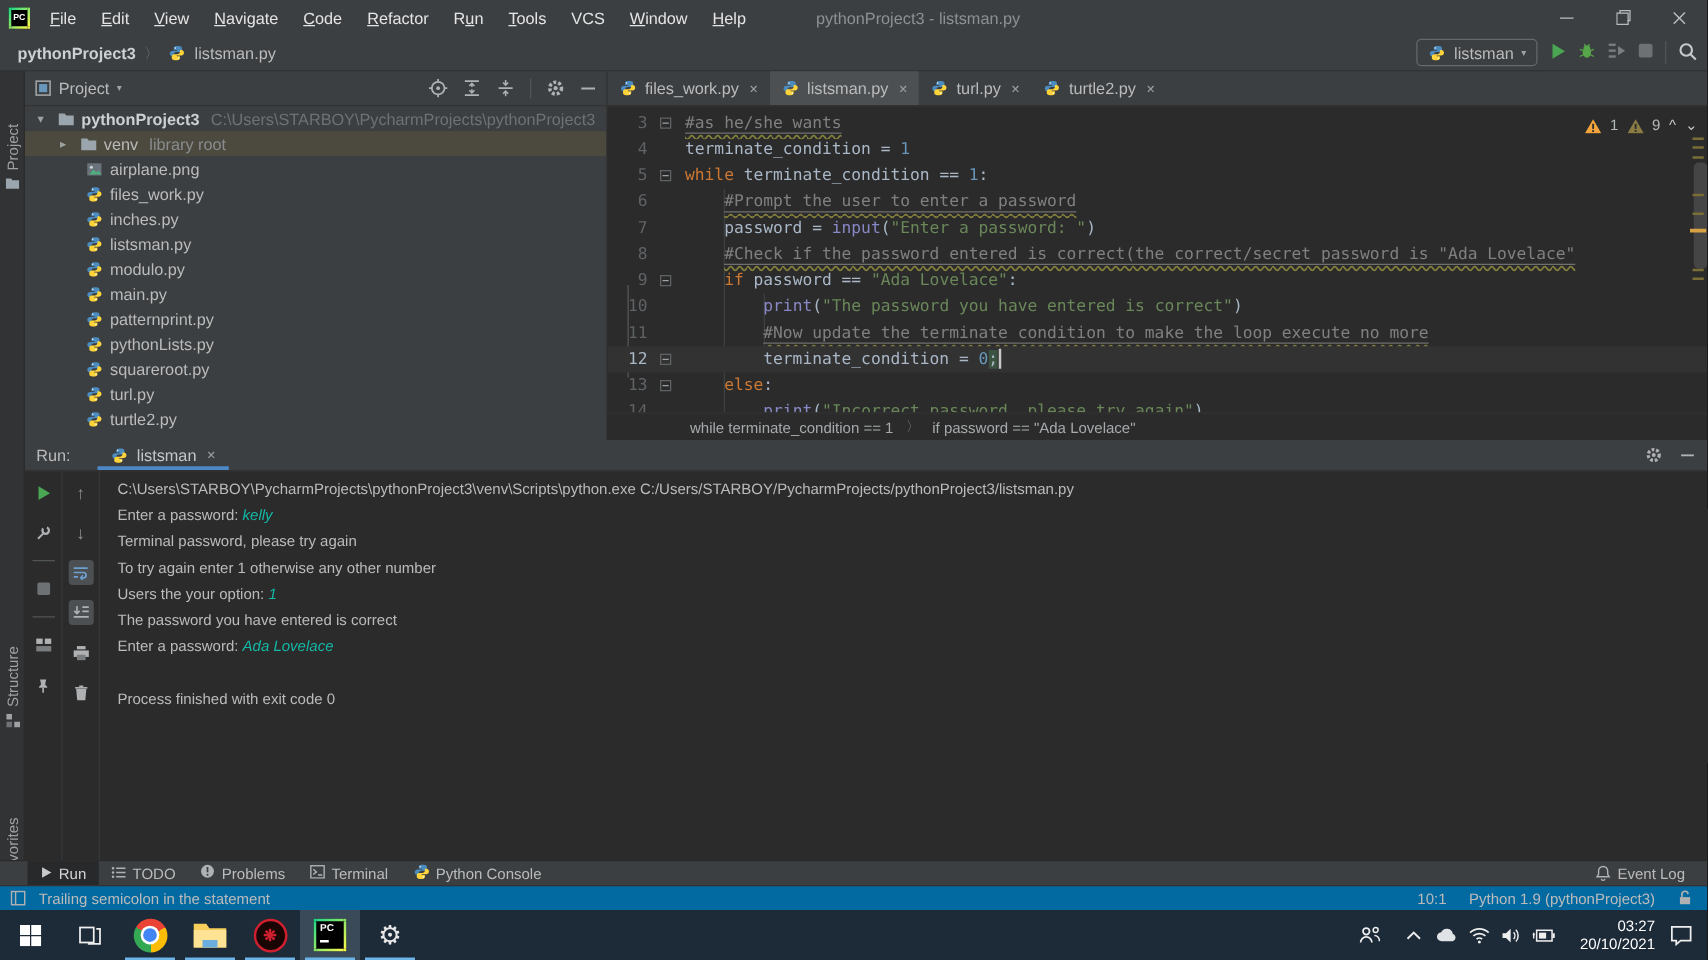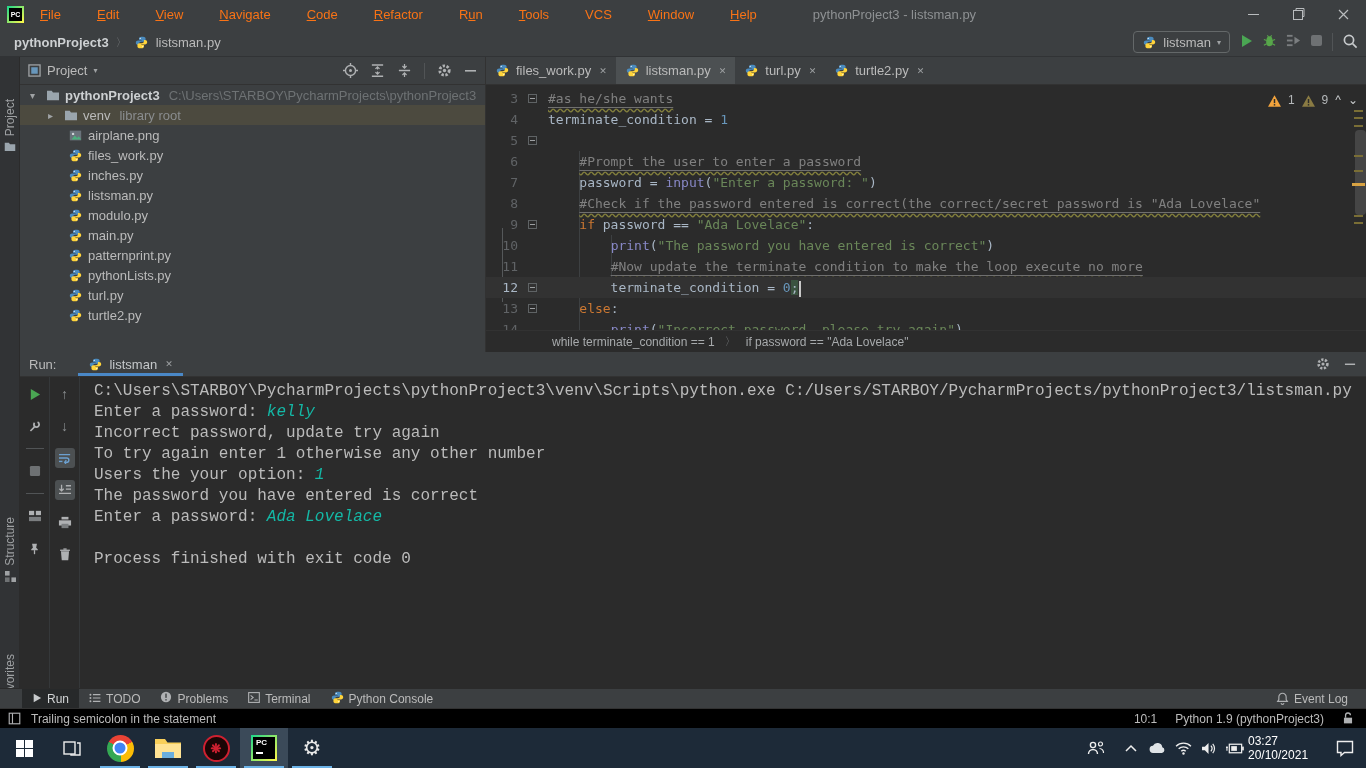--- a/index.html
+++ b/index.html
@@ -2,21 +2,21 @@
 <html><head>
 <meta charset="utf-8">
 <style>
   *{box-sizing:border-box;margin:0;padding:0}
   body{margin:0;background:#000;font-family:"Liberation Sans",sans-serif}
   #app{position:relative;width:1366px;height:768px;background:#2b2b2b;overflow:hidden;color:#bbbbbb;font-size:13px}
 
   
   .titlebar{position:absolute;left:0;top:0;width:100%;height:28px;background:#3c3f41;display:flex;align-items:center}
   .pclogo{width:17px;height:17px;margin-left:7px;background:#000;border:2px solid;border-image:linear-gradient(135deg,#21d789,#fcf84a) 1;color:#fff;font-size:7px;font-weight:bold;display:flex;align-items:center;justify-content:center;flex:none}
-  .menus{display:flex;gap:36px;margin-left:16px;color:#f97316}
+  .menus{display:flex;gap:20px;margin-left:16px;color:#e5e5e5}
   .menu-item{cursor:default;white-space:nowrap}
   .mn{text-decoration:underline}
   .win-title{color:#8e9193;margin-left:56px;white-space:nowrap}
   .win-controls{position:absolute;right:0;top:0;height:28px;display:flex}
   .win-btn{width:45px;height:100%;display:flex;align-items:center;justify-content:center;color:#b9bcbe;font-size:13px}
 
   
   .navbar{position:absolute;left:0;top:28px;width:100%;height:29px;background:#3c3f41;border-bottom:1px solid #313335;display:flex;align-items:center}
   .crumbs{margin-left:14px;display:flex;align-items:center;gap:7px}
   .crumb-project{font-weight:bold;color:#cdd0d2}
@@ -83,55 +83,55 @@
   .run-label{margin-left:9px;color:#bbb}
   .run-tab{margin-left:22px;height:100%;display:flex;align-items:center;gap:6px;padding:0 10px;position:relative;color:#c5c8ca}
   .run-tab::after{content:"";position:absolute;left:0;right:0;bottom:0;height:3px;background:#4a88c7}
   .run-hdr-icons{margin-left:auto;margin-right:10px;display:flex;gap:14px;align-items:center}
   .run-body{position:absolute;left:0;top:25px;right:0;bottom:0}
   .rcol{position:absolute;top:0;bottom:0;display:flex;flex-direction:column;align-items:center;padding-top:7px;gap:12px}
   .rcol1{left:0;width:30px;border-right:1px solid #35383a}
   .rcol2{left:30px;width:30px;border-right:1px solid #35383a}
   .ricon{width:20px;height:20px;display:flex;align-items:center;justify-content:center;color:#8c9092;font-size:14px}
   .ricon.on{background:#4c5052;border-radius:3px}
-  .console{position:absolute;left:62px;top:0;right:0;bottom:0;font-family:Liberation Mono, monospace;font-size:16px;line-height:21px;padding:4px 0 0 12px}
+  .console{position:absolute;left:62px;top:0;right:0;bottom:0;font-family:Liberation Sans, sans-serif;font-size:12px;line-height:21px;padding:4px 0 0 12px}
   .console-line{height:21px;white-space:pre}
   .out{color:#bbbbbb}
   .in{color:#14b8a6;font-style:italic}
 
   
   .bottom-bar{position:absolute;left:0;top:688px;width:100%;height:20px;background:#3c3f41;border-top:1px solid #2b2b2b;display:flex;align-items:stretch;font-size:12px}
   .bb-item{display:flex;align-items:center;gap:5px;padding:0 10px;color:#bbb}
   .bb-item.active{background:#27292a;color:#d3d5d6}
   .bb-spacer{flex:1}
   .bb-right{display:flex;align-items:center;gap:5px;padding-right:18px;color:#bbb}
 
   
-  .status-bar{position:absolute;left:0;top:708px;width:100%;height:20px;background:#000000;border-top:1px solid #323232;display:flex;align-items:center;font-size:12px;color:#bbb}
+  .status-bar{position:absolute;left:0;top:708px;width:100%;height:20px;background:#0369a1;border-top:1px solid #323232;display:flex;align-items:center;font-size:12px;color:#bbb}
   .sb-left{display:flex;align-items:center;gap:10px;margin-left:8px}
   .sb-right{margin-left:auto;display:flex;align-items:center;gap:18px;margin-right:12px}
 
   
   .taskbar{position:absolute;left:0;top:728px;width:100%;height:40px;background:#1d2a38;display:flex;align-items:stretch;color:#fff}
   .tb-cell{display:flex;align-items:center;justify-content:center;position:relative;flex:none}
   .tb-start{width:48px}
   .tb-search{width:344px;background:#f2f2f2;color:#3b3b3b;display:flex;align-items:center;gap:10px;padding-left:12px;font-size:14px;flex:none}
   .tb-app{width:48px}
   .tb-app.running::after{content:"";position:absolute;left:4px;right:4px;bottom:0;height:2.5px;background:#6cb3e8}
   .tb-app.active-app{background:#3b4a59}
   .chrome{width:27px;height:27px;border-radius:50%;background:conic-gradient(from -60deg,#ea4335 0 120deg,#fbbc05 0 240deg,#34a853 0 360deg);position:relative}
   .chrome::after{content:"";position:absolute;left:50%;top:50%;width:11px;height:11px;transform:translate(-50%,-50%);border-radius:50%;background:#4285f4;border:2.5px solid #fff}
   .redapp{width:27px;height:27px;border-radius:50%;background:#1a0505;border:2.5px solid #cf2030;display:flex;align-items:center;justify-content:center}
   .redapp span{color:#cf2030;font-size:13px;font-weight:bold}
   .pcapp{width:26px;height:26px;background:#000;border:2px solid;border-image:linear-gradient(135deg,#21d789,#fcf84a) 1;color:#fff;font-size:8px;font-weight:bold;display:flex;flex-direction:column;align-items:flex-start;padding:2px 0 0 3px;line-height:7px}
   .pcapp i{display:block;width:7px;height:2px;background:#fff;margin-top:6px}
   .tb-weather{display:flex;align-items:center;gap:8px;padding:0 12px;font-size:15px;flex:none}
   .tb-tray{display:flex;align-items:center;flex:none}
   .tray-ic{width:26px;display:flex;align-items:center;justify-content:center}
-  .tb-clock{width:76px;flex:none;display:flex;flex-direction:column;align-items:flex-start;justify-content:center;font-size:12px;line-height:14px}
+  .tb-clock{width:76px;flex:none;display:flex;flex-direction:column;align-items:flex-end;justify-content:center;font-size:12px;line-height:14px}
   .tb-action{width:42px}
   .tb-flex{flex:1}
   .gear-glyph{font-family:"DejaVu Sans",sans-serif;color:#e8e8e8;font-size:21px}
 </style>
 </head>
 <body>
 
 <div id="app">
 
   <div class="titlebar">
@@ -388,20 +388,31 @@
           </div>
           <div class="tree-row">
             <span class="ticon">
               <svg width="13" height="13" viewBox="0 0 16 16">
                 <path fill="#4b8bbe" d="M7.9 1C6 1 5 1.9 5 3.2V5h3.2v.6H3.8C2.2 5.6 1 6.7 1 8.3c0 1.6 1.1 2.7 2.7 2.7H5V9.4C5 8 6.2 7 7.6 7h3.2C12 7 13 6 13 4.8V3.2C13 1.9 11.8 1 9.9 1z"></path>
                 <path fill="#ffd43b" d="M8.1 15c1.9 0 2.9-.9 2.9-2.2V11H7.8v-.6h4.4c1.6 0 2.8-1.1 2.8-2.7 0-1.6-1.1-2.7-2.7-2.7H11v1.6C11 8 9.8 9 8.4 9H5.2C4 9 3 10 3 11.2v1.6C3 14.1 4.2 15 6.1 15z"></path>
                 <circle fill="#fff" cx="6.4" cy="3" r=".7"></circle>
                 <circle fill="#fff" cx="9.6" cy="13" r=".7"></circle>
               </svg>
             </span>
+            <span>squareroot.py</span>
+          </div>
+          <div class="tree-row">
+            <span class="ticon">
+              <svg width="13" height="13" viewBox="0 0 16 16">
+                <path fill="#4b8bbe" d="M7.9 1C6 1 5 1.9 5 3.2V5h3.2v.6H3.8C2.2 5.6 1 6.7 1 8.3c0 1.6 1.1 2.7 2.7 2.7H5V9.4C5 8 6.2 7 7.6 7h3.2C12 7 13 6 13 4.8V3.2C13 1.9 11.8 1 9.9 1z"></path>
+                <path fill="#ffd43b" d="M8.1 15c1.9 0 2.9-.9 2.9-2.2V11H7.8v-.6h4.4c1.6 0 2.8-1.1 2.8-2.7 0-1.6-1.1-2.7-2.7-2.7H11v1.6C11 8 9.8 9 8.4 9H5.2C4 9 3 10 3 11.2v1.6C3 14.1 4.2 15 6.1 15z"></path>
+                <circle fill="#fff" cx="6.4" cy="3" r=".7"></circle>
+                <circle fill="#fff" cx="9.6" cy="13" r=".7"></circle>
+              </svg>
+            </span>
             <span>turl.py</span>
           </div>
           <div class="tree-row">
             <span class="ticon">
               <svg width="13" height="13" viewBox="0 0 16 16">
                 <path fill="#4b8bbe" d="M7.9 1C6 1 5 1.9 5 3.2V5h3.2v.6H3.8C2.2 5.6 1 6.7 1 8.3c0 1.6 1.1 2.7 2.7 2.7H5V9.4C5 8 6.2 7 7.6 7h3.2C12 7 13 6 13 4.8V3.2C13 1.9 11.8 1 9.9 1z"></path>
                 <path fill="#ffd43b" d="M8.1 15c1.9 0 2.9-.9 2.9-2.2V11H7.8v-.6h4.4c1.6 0 2.8-1.1 2.8-2.7 0-1.6-1.1-2.7-2.7-2.7H11v1.6C11 8 9.8 9 8.4 9H5.2C4 9 3 10 3 11.2v1.6C3 14.1 4.2 15 6.1 15z"></path>
                 <circle fill="#fff" cx="6.4" cy="3" r=".7"></circle>
                 <circle fill="#fff" cx="9.6" cy="13" r=".7"></circle>
               </svg>
@@ -478,20 +489,21 @@
           <div class="code-line">
             <span class="ln">4</span>
             <span class="fold"></span>
             <span class="txt"><span class="p">terminate_condition = </span><span class="num">1</span></span>
           </div>
           <div class="code-line">
             <span class="ln">5</span>
             <span class="fold">
               <span class="fold-box"></span>
             </span>
+            <span class="txt"><span class="kw">while </span><span class="p">terminate_condition == </span><span class="num">1</span><span class="p">:</span></span>
           </div>
           <div class="code-line">
             <span class="ln">6</span>
             <span class="fold"></span>
             <span class="txt"><span class="p">    </span><span class="cm"><span class="wv">#Prompt the user to enter a password</span></span></span>
           </div>
           <div class="code-line">
             <span class="ln">7</span>
             <span class="fold"></span>
             <span class="txt"><span class="p">    password = </span><span class="fn">input</span><span class="p">(</span><span class="str">"Enter a password: "</span><span class="p">)</span></span>
@@ -659,21 +671,21 @@
             <svg width="12" height="13" viewBox="0 0 14 16">
               <path d="M2 4h10l-1 11H3z" fill="#afb1b3"></path>
               <rect x="1" y="2" width="12" height="1.6" fill="#afb1b3"></rect>
               <rect x="5" y="0.5" width="4" height="1.6" fill="#afb1b3"></rect>
             </svg>
           </span>
       </div>
       <div class="console" id="console-lines">
           <div class="console-line"><span class="out">C:\Users\STARBOY\PycharmProjects\pythonProject3\venv\Scripts\python.exe C:/Users/STARBOY/PycharmProjects/pythonProject3/listsman.py</span></div>
           <div class="console-line"><span class="out">Enter a password: </span><span class="in">kelly</span></div>
-          <div class="console-line"><span class="out">Incorrect password, update try again</span></div>
+          <div class="console-line"><span class="out">Terminal password, please try again</span></div>
           <div class="console-line"><span class="out">To try again enter 1 otherwise any other number</span></div>
           <div class="console-line"><span class="out">Users the your option: </span><span class="in">1</span></div>
           <div class="console-line"><span class="out">The password you have entered is correct</span></div>
           <div class="console-line"><span class="out">Enter a password: </span><span class="in">Ada Lovelace</span></div>
           <div class="console-line"><span class="out"></span></div>
           <div class="console-line"><span class="out">Process finished with exit code 0</span></div>
         </div>
     </div>
   </div>
 

